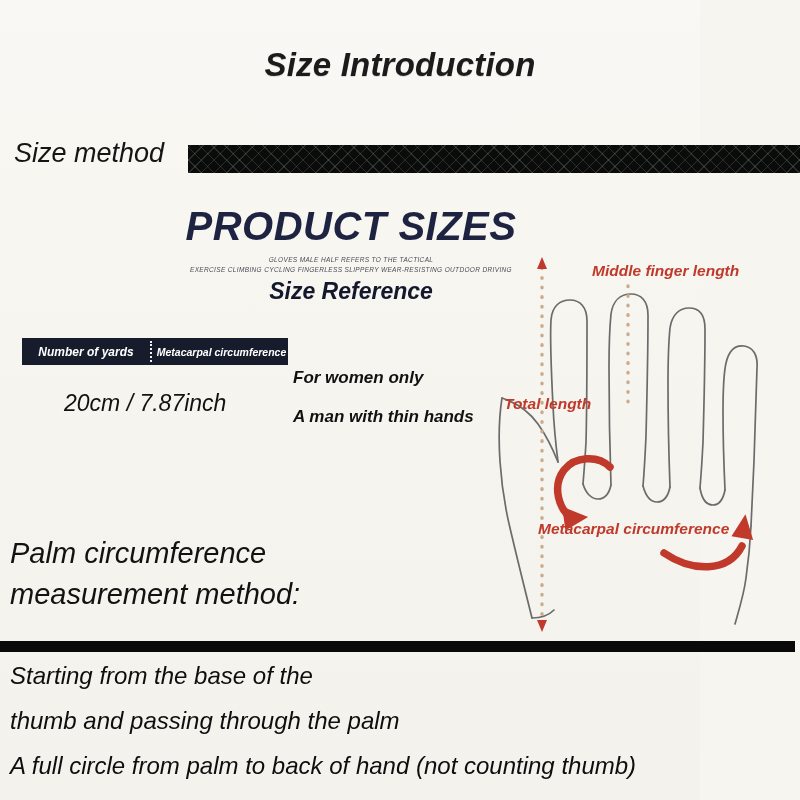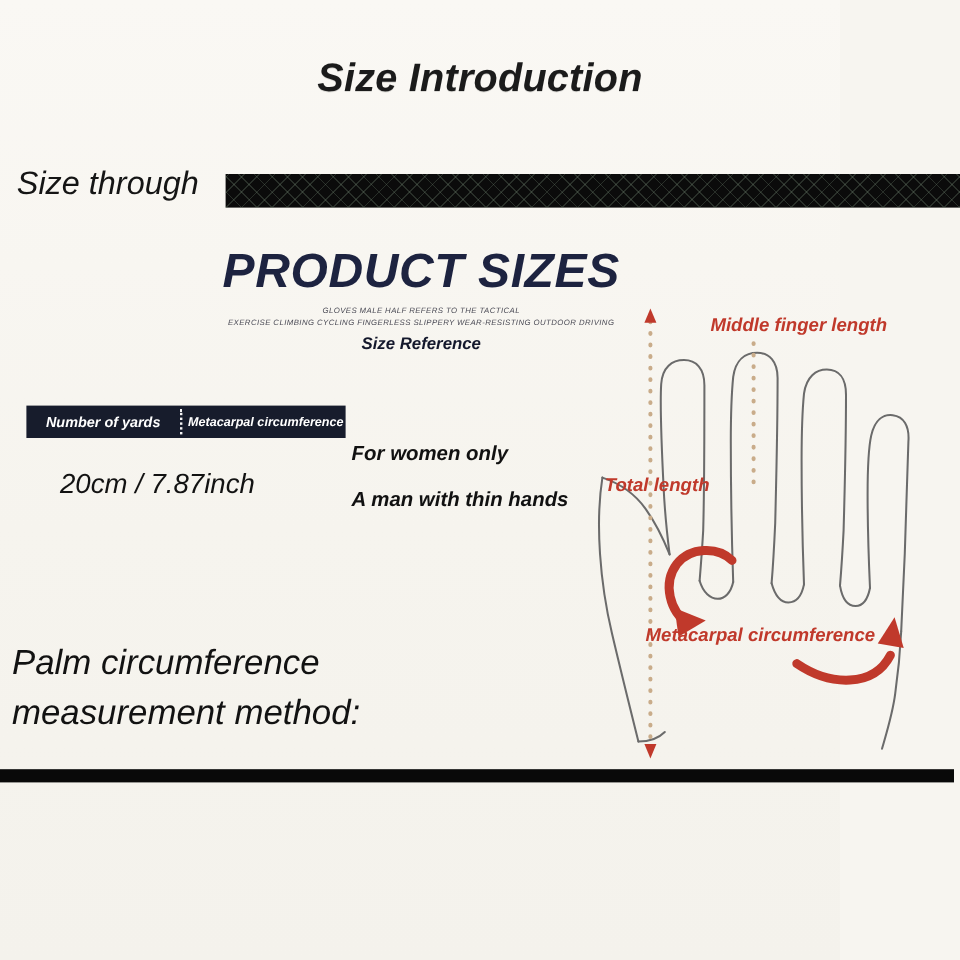--- a/index.html
+++ b/index.html
@@ -90,21 +90,21 @@
     letter-spacing: 0.35px;
     line-height: 1.55;
     white-space: nowrap;
     font-family: "Liberation Sans", sans-serif;
   }
   .product-sub-wrap {
     margin-top: 9px;
   }
   .product-ref {
     margin-top: 3px;
-    font-size: 14px;
+    font-size: 23px;
     font-weight: bold;
     color: #14182c;
   }
 
   
   .table-head {
     position: absolute;
     top: 338px;
     left: 22px;
     width: 266px;
@@ -131,21 +131,21 @@
     text-align: center;
     color: #ffffff;
     font-size: 10.5px;
     font-weight: bold;
     padding-left: 3px;
   }
 
   .measure-value {
     position: absolute;
     top: 390px;
-    left: 50px;
+    left: 64px;
     font-size: 23px;
     color: #121212;
     letter-spacing: 0px;
   }
 
   .size-notes {
     position: absolute;
     top: 369px;
     left: 293px;
     width: 230px;
@@ -214,21 +214,21 @@
   }
 </style>
 </head>
 <body>
 
 <div id="page">
 
   <div class="page-title">Size Introduction</div>
 
   <div class="sizedisplay-row">
-    <div class="sizedisplay-label">Size through</div>
+    <div class="sizedisplay-label">Size method</div>
     <div class="sizedisplay-bar"></div>
   </div>
 
   <div class="product-head">
     <div class="product-title">PRODUCT SIZES</div>
     <div class="product-sub-wrap">
       <div class="product-sub1">GLOVES MALE HALF REFERS TO THE TACTICAL</div>
       <div class="product-sub2">EXERCISE CLIMBING CYCLING FINGERLESS SLIPPERY WEAR-RESISTING OUTDOOR DRIVING</div>
     </div>
     <div class="product-ref">Size Reference</div>
@@ -309,14 +309,19 @@
     </svg>
   </div>
 
   <div class="palm-heading">
     <div>Palm circumference</div>
     <div>measurement method:</div>
   </div>
 
   <div class="black-divider"></div>
 
+  <div class="body-copy">
+    <div class="body-line">Starting from the base of the</div>
+    <div class="body-line">thumb and passing through the palm</div>
+    <div class="body-line">A full circle from palm to back of hand (not counting thumb)</div>
+  </div>
 
 </div>
 
 </body></html>

